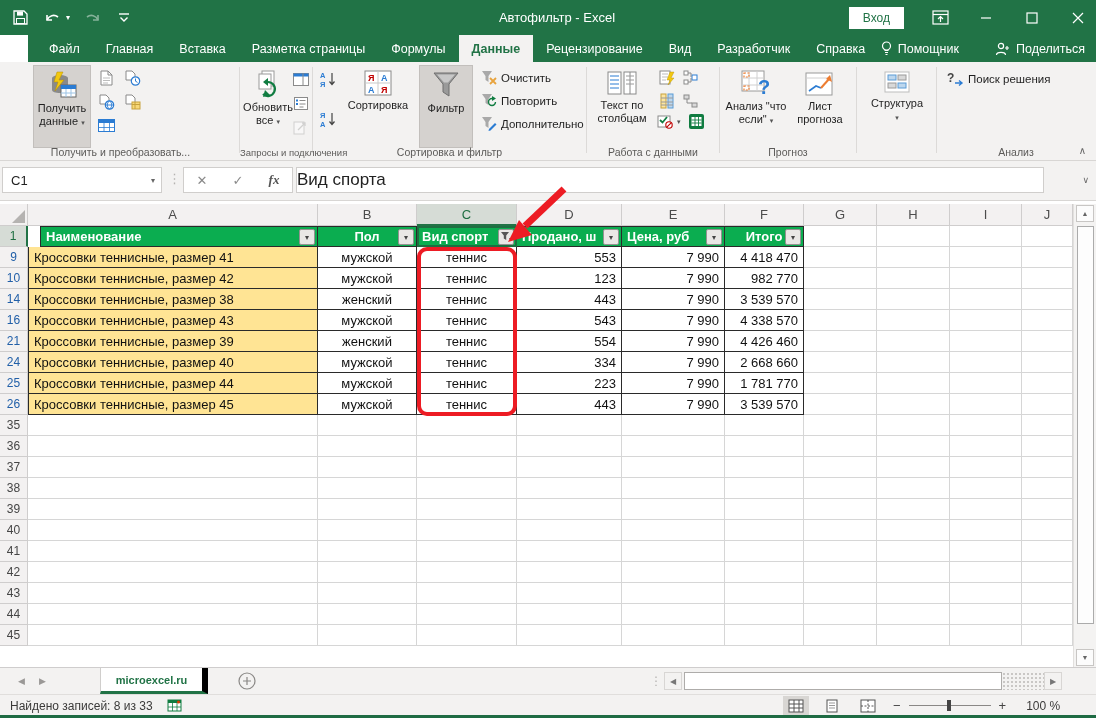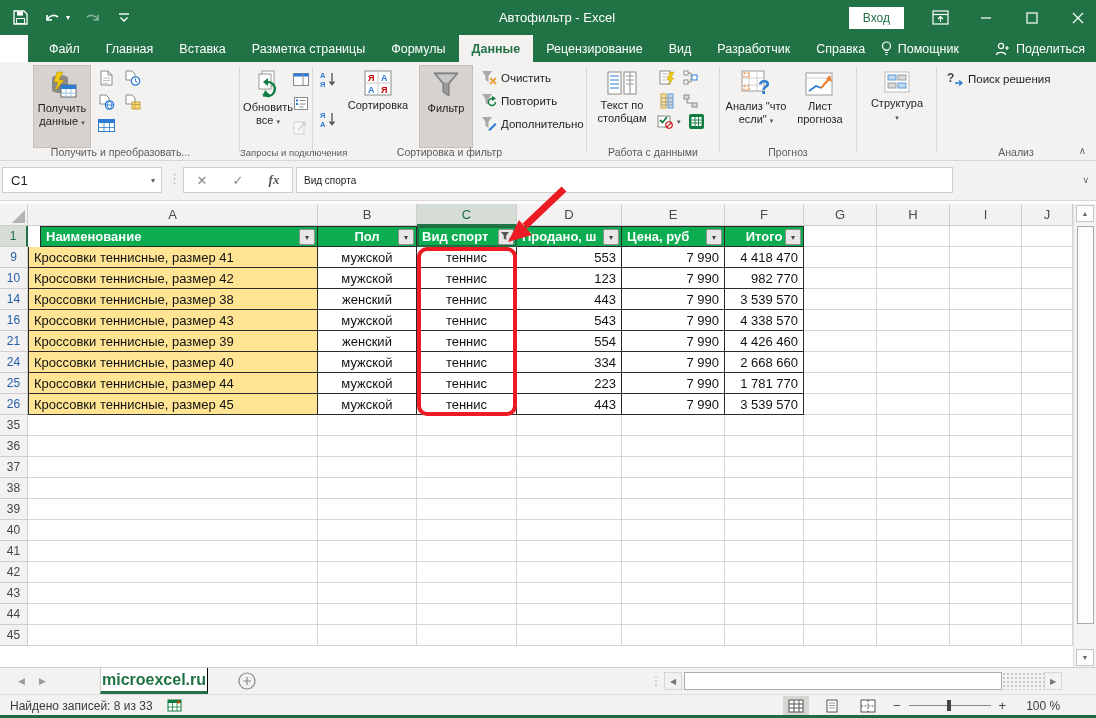--- a/index.html
+++ b/index.html
@@ -39,21 +39,21 @@
   .chev-collapse { position:absolute; right:10px; bottom:4px; font-size:10px; color:#666; cursor:pointer; }
 
   
   .fbar { position:absolute; left:0; top:161px; width:1096px; height:40px; background:#f3f2f1; border-bottom:1px solid #d8d6d4; }
   .namebox { position:absolute; left:2px; top:6px; width:160px; height:26px; background:#fff; border:1px solid #d0cecc; display:flex; align-items:center; font-size:13px; color:#222; padding-left:8px; }
   .namebox .dd { position:absolute; right:6px; font-size:8px; color:#666; }
   .fdots { position:absolute; left:168px; top:10px; color:#b5b3b1; font-size:13px; }
   .fbtns { position:absolute; left:183px; top:6px; width:110px; height:26px; background:#fff; border:1px solid #d0cecc; display:flex; align-items:center; justify-content:space-around; }
   .fbtns span { color:#8a8a8a; font-size:13px; cursor:pointer; }
   .fbtns .fx { font-family:"Liberation Serif",serif; font-style:italic; color:#555; font-weight:bold; }
-  .finput { position:absolute; left:296px; top:6px; width:657px; height:26px; background:#fff; border:1px solid #d0cecc; display:flex; align-items:center; font-size:10px; color:#222; padding-left:7px; }
+  .finput { position:absolute; left:296px; top:6px; width:748px; height:26px; background:#fff; border:1px solid #d0cecc; display:flex; align-items:center; font-size:17px; color:#222; }
   .fchev { position:absolute; right:7px; top:14px; font-size:9px; color:#666; }
 
   
   .grid { position:absolute; left:0; top:204px; width:1073px; }
   .grow { display:grid; grid-template-columns:28px 290px 99px 100px 105px 103px 79px 73px 73px 72px 51px; height:21px; }
   .grow.ch { height:22px; }
   .cl { background:#f3f1f1; border-right:1px solid #cfcdcd; border-bottom:1px solid #cfcdcd; display:flex; align-items:center; justify-content:center; font-size:13px; color:#4c4c4c; cursor:pointer; }
   .cl.sel { background:#d6dcd6; border-bottom:2px solid #217346; color:#1e6e41; }
   .corner { background:#f3f1f1; border-right:1px solid #cfcdcd; border-bottom:1px solid #cfcdcd; position:relative; cursor:pointer; }
   .corner .tri { position:absolute; right:2px; bottom:2px; width:0; height:0; border-left:13px solid transparent; border-bottom:13px solid #b5b3b1; }
@@ -77,21 +77,21 @@
   .vscroll .arr { position:absolute; left:2px; width:18px; height:17px; background:#fcfcfc; border:1px solid #c8c6c4; display:flex; align-items:center; justify-content:center; font-size:7px; color:#666; cursor:pointer; }
   .vthumb { position:absolute; left:3px; top:22px; width:17px; height:398px; background:#fdfdfd; border:1px solid #ababab; cursor:grab; }
 
   
   .ann-rect { position:absolute; left:417px; top:247px; width:100px; height:169px; border:4px solid #ED1C24; border-radius:10px; pointer-events:none; z-index:30; }
   .ann-arrow { position:absolute; left:498px; top:184px; z-index:31; pointer-events:none; }
 
   
   .sheetbar { position:absolute; left:0; top:667px; width:1096px; height:27px; background:#f3f2f1; border-top:1px solid #cfcdcd; }
   .snav { position:absolute; top:0; height:26px; display:flex; align-items:center; font-size:9px; color:#9a9896; gap:14px; left:18px; }
-  .stab { position:absolute; left:100px; top:0; height:26px; width:108px; background:#fff; border-left:1px solid #d0cecc; border-right:1px solid #000000; border-bottom:3px solid #217346; display:flex; align-items:center; justify-content:center; font-size:16px; font-weight:bold; color:#217346; cursor:pointer; }
+  .stab { position:absolute; left:100px; top:0; height:26px; width:108px; background:#fff; border-left:1px solid #d0cecc; border-right:6px solid #000000; border-bottom:3px solid #217346; display:flex; align-items:center; justify-content:center; font-size:11px; font-weight:bold; color:#217346; cursor:pointer; }
   .addsheet { position:absolute; left:238px; top:4px; cursor:pointer; }
   .sdots { position:absolute; left:650px; top:6px; color:#b5b3b1; font-size:12px; }
   .hs-arr { position:absolute; top:4px; width:18px; height:18px; display:flex; align-items:center; justify-content:center; font-size:8px; color:#777; background:#f3f2f1; border:1px solid #d8d6d4; cursor:pointer; }
   .hs-thumb { position:absolute; left:684px; top:4px; width:318px; height:18px; background:#fff; border:1px solid #aeacaa; cursor:grab; }
   .hs-hatch { position:absolute; left:1002px; top:4px; width:42px; height:18px; background-image:radial-gradient(#c9c7c5 1px, transparent 1px); background-size:4px 4px; }
 
   
   .statusbar { position:absolute; left:0; top:694px; width:1096px; height:24px; background:#f3f2f1; border-top:1px solid #e0deDC; border-bottom:3px solid #1E6B43; font-size:12px; color:#3b3a39; }
   .st-left { position:absolute; left:10px; top:0; height:21px; display:flex; align-items:center; gap:14px; }
   .viewbtns { position:absolute; left:783px; top:1px; display:flex; gap:10px; }

